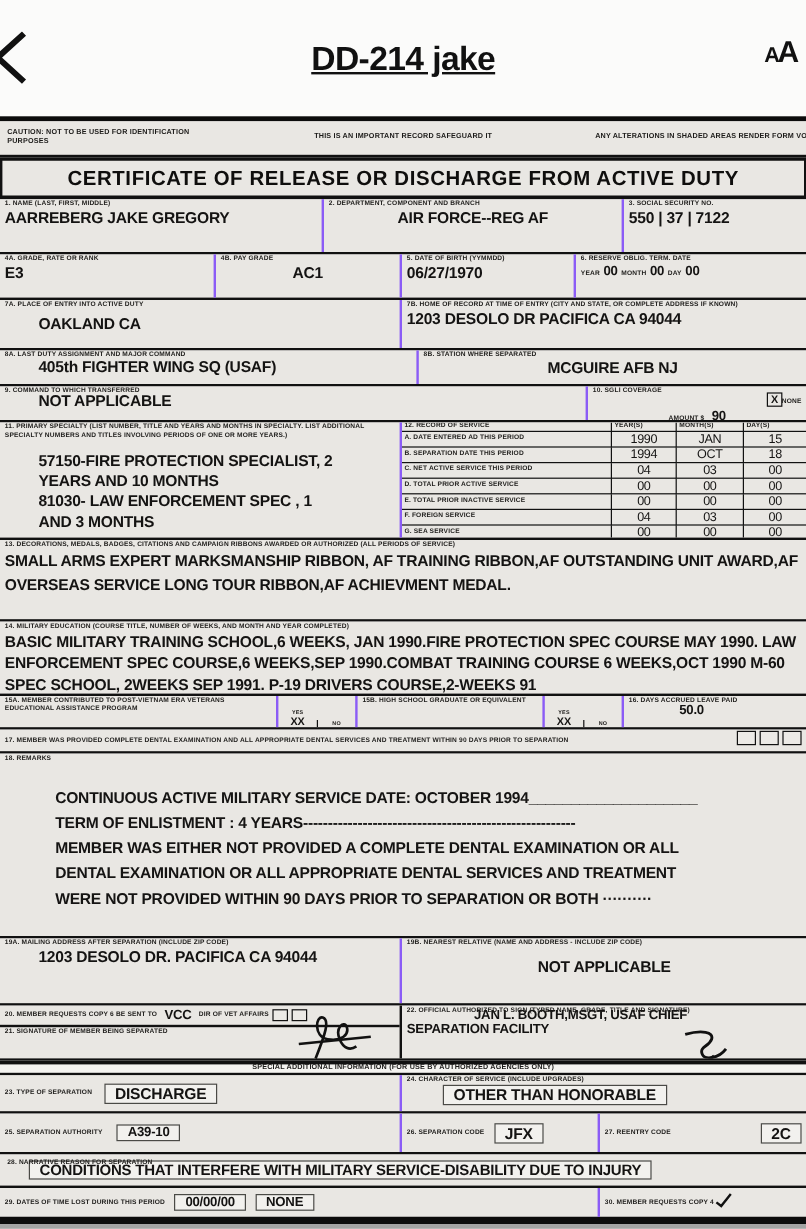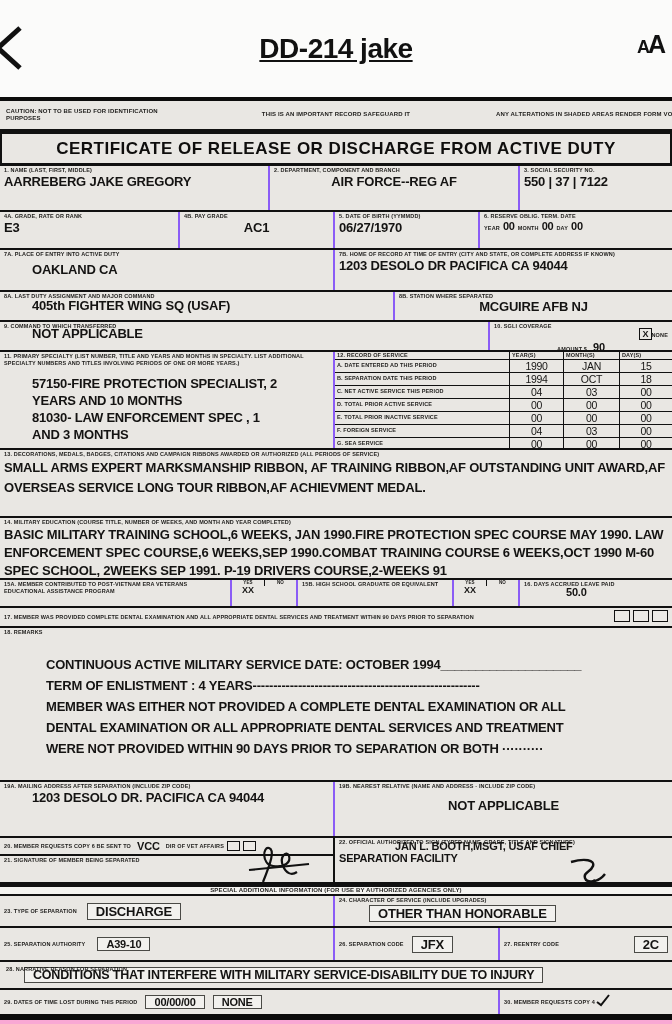--- a/index.html
+++ b/index.html
@@ -10,21 +10,21 @@
   .viewer-header { position:relative; height:97px; background:#fbfbfa;
     display:flex; align-items:center; justify-content:center; }
   .back-btn { position:absolute; left:-10px; top:26px; width:40px; height:44px; cursor:pointer; }
   .back-btn svg { stroke:#111; stroke-width:5; fill:none; }
   .viewer-title { font-size:28px; font-weight:700; color:#111; letter-spacing:-0.5px;text-decoration:underline; }
   .textsize-btn { position:absolute; right:8px; top:30px; font-size:25px; font-weight:700;
     color:#111; letter-spacing:-2px; cursor:pointer; }
   .textsize-btn .small-a { font-size:18px; }
 
   
-  .doc { background:#f9a8d4; height:927px; position:relative; color:#161514; }
+  .doc { background:#a3a3a3; height:927px; position:relative; color:#161514; }
   .bar { background:#0c0c0c; }
   .bar.top { height:4px; }
   .bar.bottom { height:6px; }
 
   .r { display:flex; border-bottom:2px solid #111; background:#e9e7e3; }
   .c { border-right:2px solid #8b5cf6; padding:1px 4px; overflow:hidden; position:relative; }
   .c:last-child { border-right:none; }
 
   .lbl { font-size:5.5px; font-weight:700; text-transform:uppercase; color:#1c1b19;
     letter-spacing:0.15px; line-height:1.25; filter:blur(0.22px); }
@@ -42,21 +42,21 @@
     display:flex; align-items:center; justify-content:center; background:#e9e7e3; }
   .form-title { font-size:17px; font-weight:700; letter-spacing:0.5px; color:#0f0e0d; }
 
   
   .ros { display:grid; grid-template-columns:1fr 54px 56px 52px; font-size:5.5px; }
   .ros > div { border-bottom:1px solid #111; border-right:1px solid #111; padding:0 2px;
     display:flex; align-items:center; overflow:hidden; }
   .ros > div:nth-child(4n) { border-right:none; }
   .ros .num { font-size:10.5px; font-weight:400; justify-content:center; letter-spacing:-0.3px; }
 
-  .yesno { display:flex; align-items:flex-start; }
+  .yesno { display:flex; align-items:flex-end; }
   .yn-box { width:32px; border-left:1px solid #111; text-align:center; }
   .yn-box .lbl { font-size:4.5px; }
   .yn-mark { font-size:9px; font-weight:700; line-height:1; }
   .mini-box { display:inline-block; width:16px; height:12px; border:1px solid #111; margin-left:3px; background:#eceae6; }
 
   .remarks-line { font-size:13px; font-weight:700; color:#151413; line-height:21px;
     padding-left:42px; letter-spacing:-0.2px; white-space:nowrap; }
 
   .sig { position:absolute; }
   .special-hdr { height:12px; display:flex; align-items:center; justify-content:center;
@@ -146,21 +146,21 @@
       <div class="lbl">7a. PLACE OF ENTRY INTO ACTIVE DUTY</div>
       <div class="val indent" style="margin-top:4px">OAKLAND CA</div>
     </div>
     <div class="c" style="flex:1">
       <div class="lbl" style="max-width:300px">7b. HOME OF RECORD AT TIME OF ENTRY (City and state, or complete address if known)</div>
       <div class="val">1203 DESOLO DR PACIFICA CA 94044</div>
     </div>
   </div>
 
   <div class="r" style="height:30px">
-    <div class="c" style="width:395px">
+    <div class="c" style="width:349px">
       <div class="lbl">8a. LAST DUTY ASSIGNMENT AND MAJOR COMMAND</div>
       <div class="val indent" style="margin-top:-2px">405th FIGHTER WING SQ (USAF)</div>
     </div>
     <div class="c" style="flex:1">
       <div class="lbl">8b. STATION WHERE SEPARATED</div>
       <div class="val center" style="margin-top:-1px">MCGUIRE AFB NJ</div>
     </div>
   </div>
 
   <div class="r" style="height:30px">

